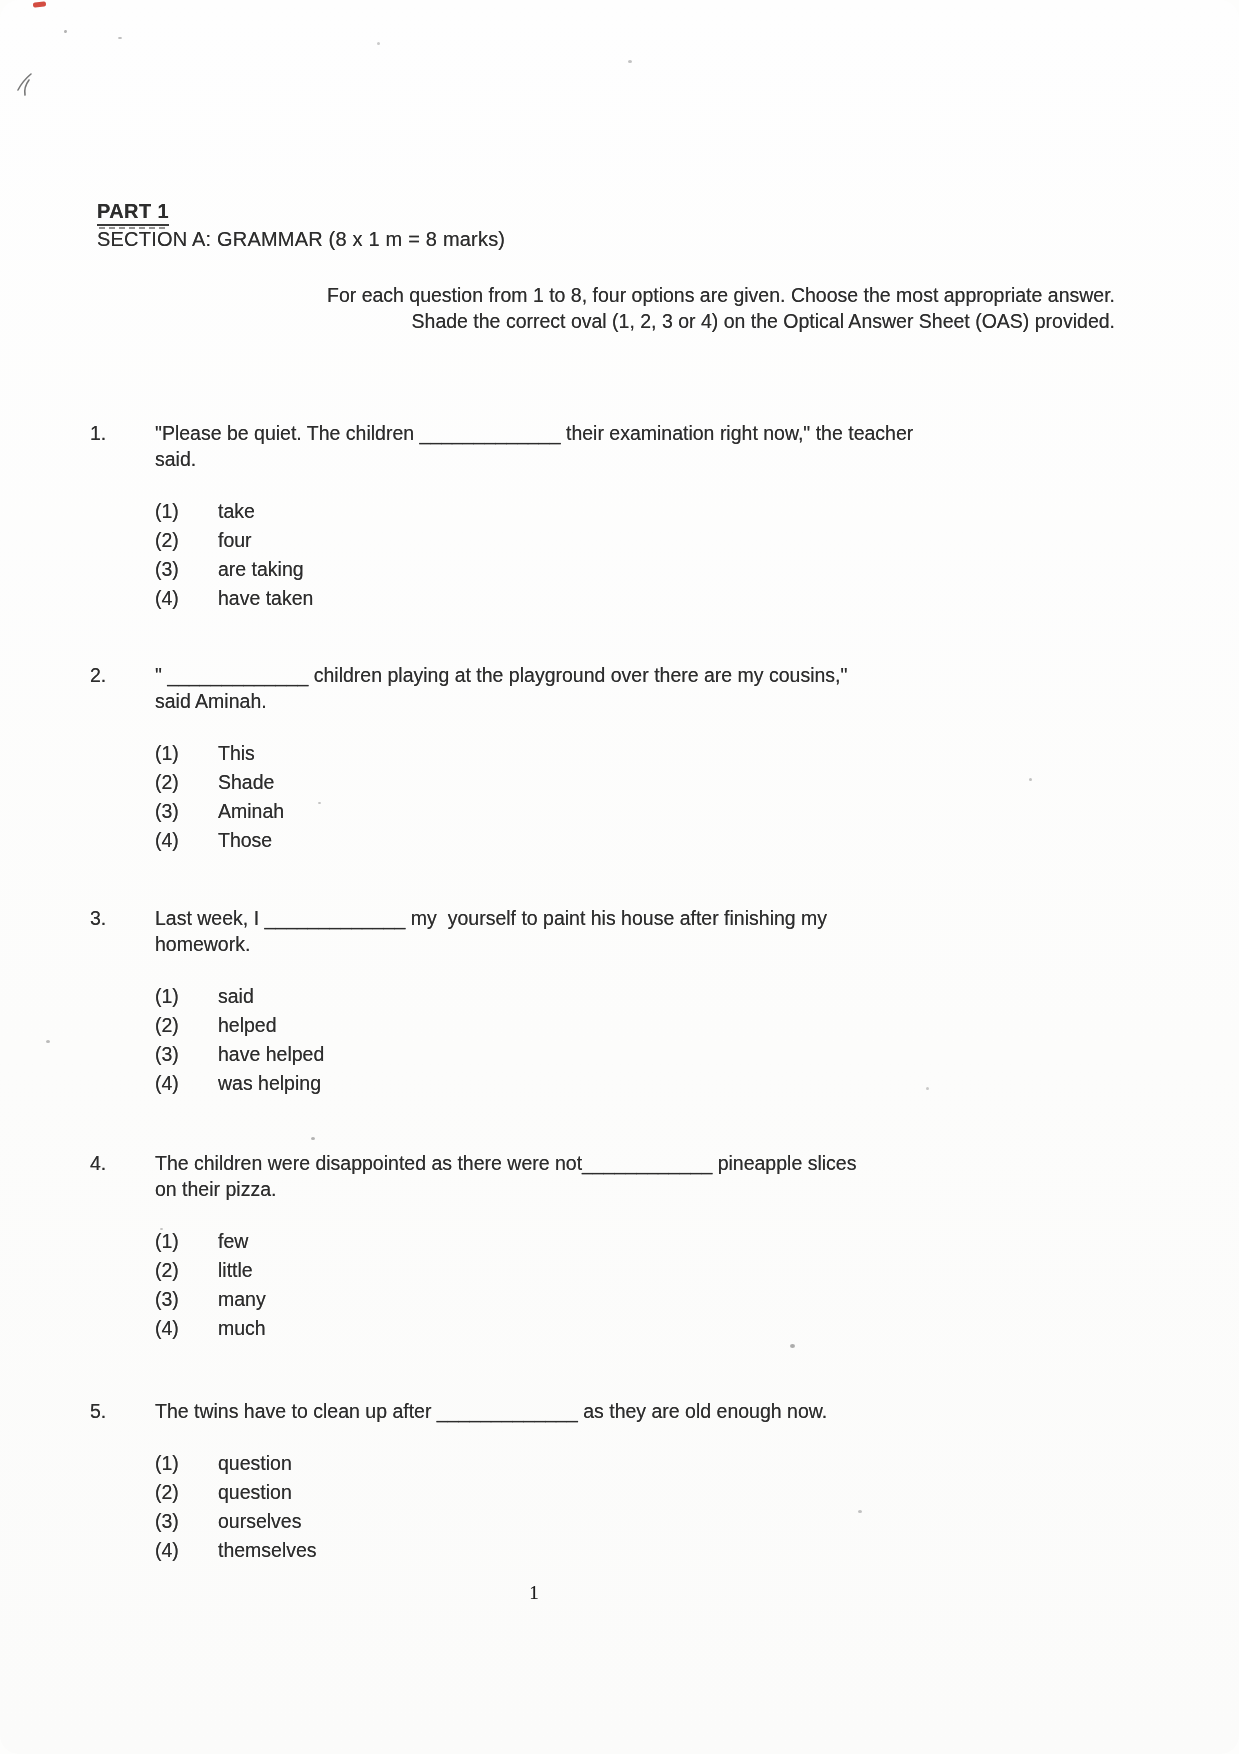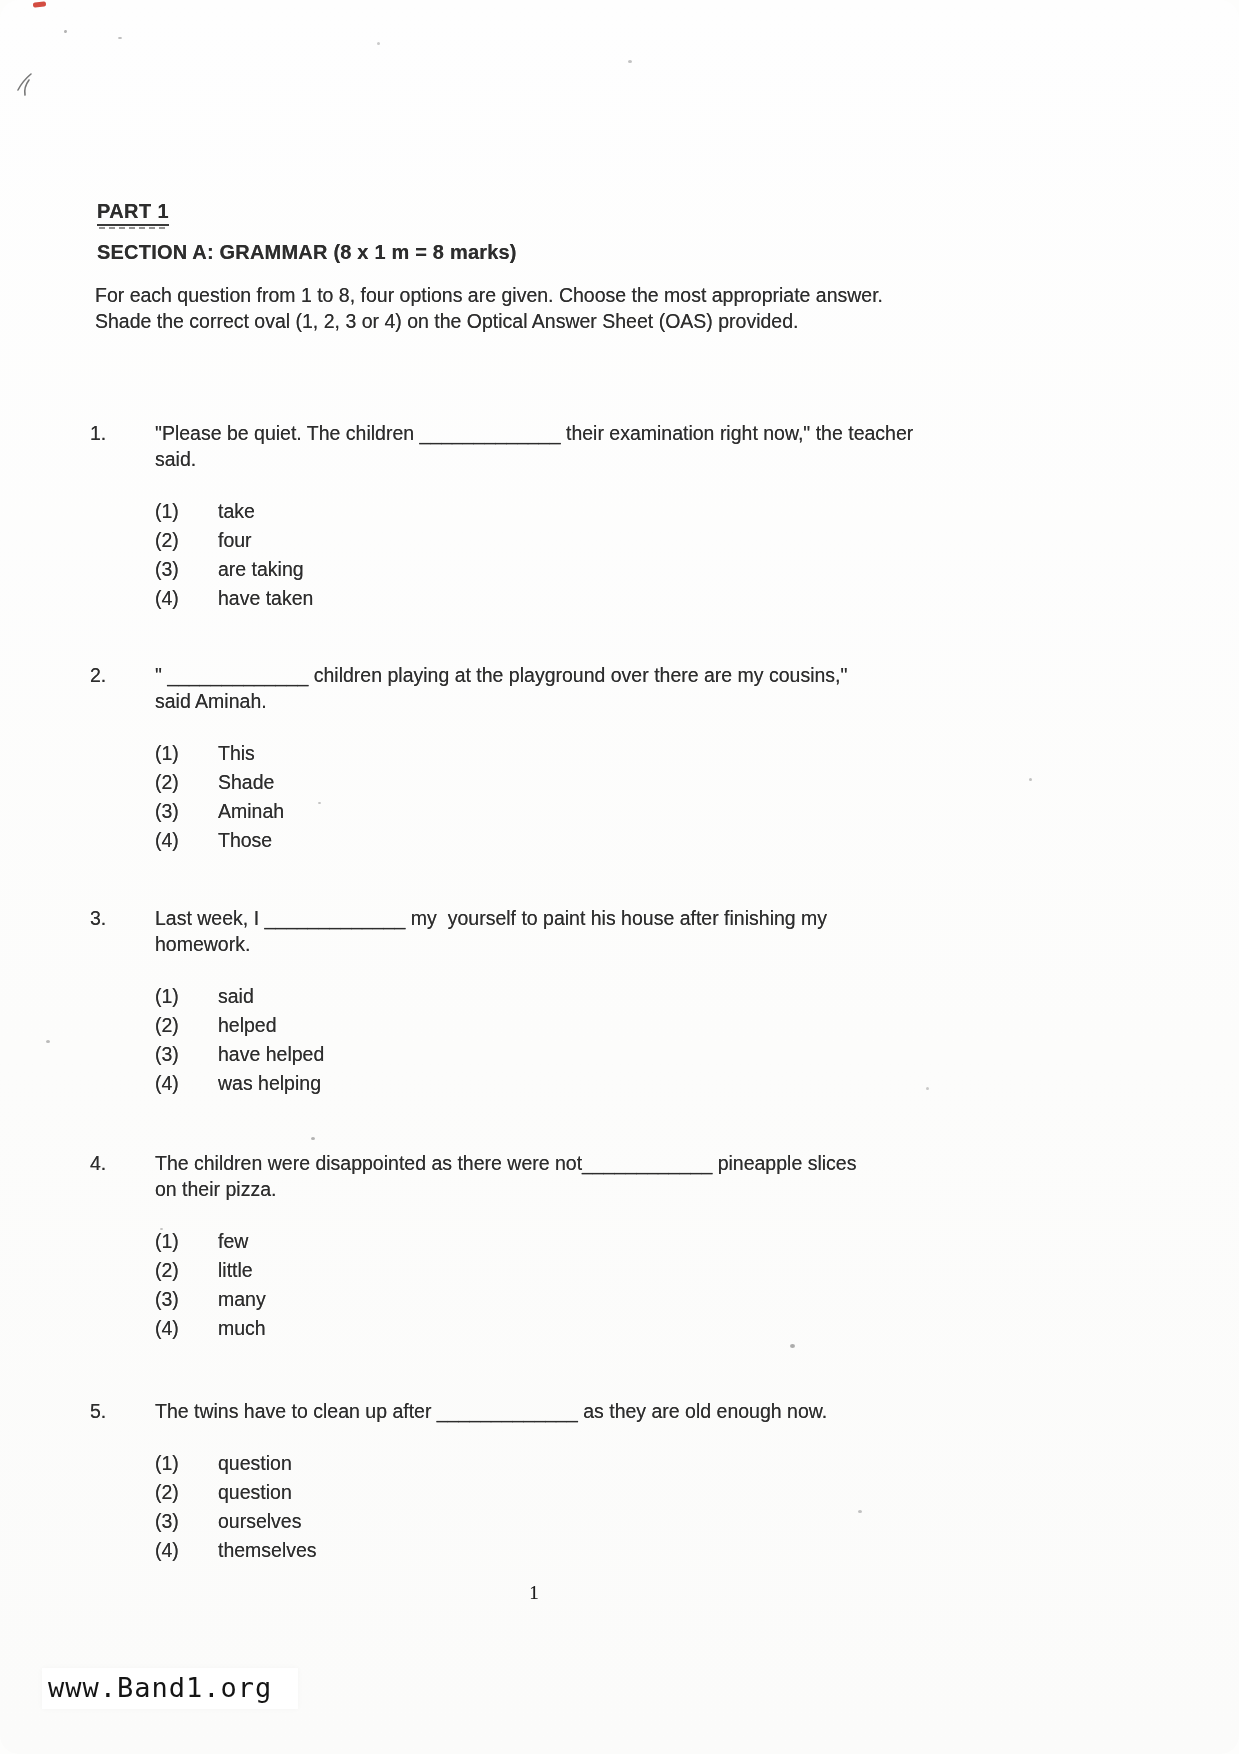--- a/index.html
+++ b/index.html
@@ -23,25 +23,25 @@
   .part-title {
     display:inline-block;
     font-weight:bold; font-size:20px; letter-spacing:.4px;
     border-bottom:2px solid #3b3b3b; padding-bottom:1px;
     position:relative;
   }
   .part-title::after {
     content:""; position:absolute; left:2px; right:4px; bottom:-5px;
     border-bottom:2px dashed #5a5a5a; opacity:.65;
   }
-  .section-title { font-weight:bold; font-size:20px; margin-top:15px; letter-spacing:.2px; }
+  .section-title { font-weight:normal; font-size:20px; margin-top:2px; letter-spacing:.2px; }
 
   .instructions {
     position:absolute; left:95px; top:282px; width:1020px;
-    font-size:19.5px; line-height:26px; white-space:pre-wrap;
+    font-size:19.5px; line-height:26px; white-space:pre-wrap;text-align:right;
   }
 
   .question { position:absolute; left:90px; width:1010px; }
   .q-row { display:flex; align-items:flex-start; }
   .q-num { width:65px; flex:0 0 65px; font-size:19.5px; line-height:26px; }
   .q-text { font-size:19.5px; line-height:26px; white-space:pre-wrap; flex:1; }
   .options { margin-top:25px; margin-left:65px; }
   .option { display:flex; line-height:29px; font-size:19.5px; }
   .opt-label { width:63px; flex:0 0 63px; }
 
@@ -232,15 +232,14 @@
         <span class="opt-text scan-text">ourselves</span>
       </div>
       <div class="option">
         <span class="opt-label scan-text">(4)</span>
         <span class="opt-text scan-text">themselves</span>
       </div>
     </div>
   </div>
 
   <div class="page-num scan-text">1</div>
-  <div class="footer">www.Band1.org</div>
 
 </div>
 
 </body></html>

